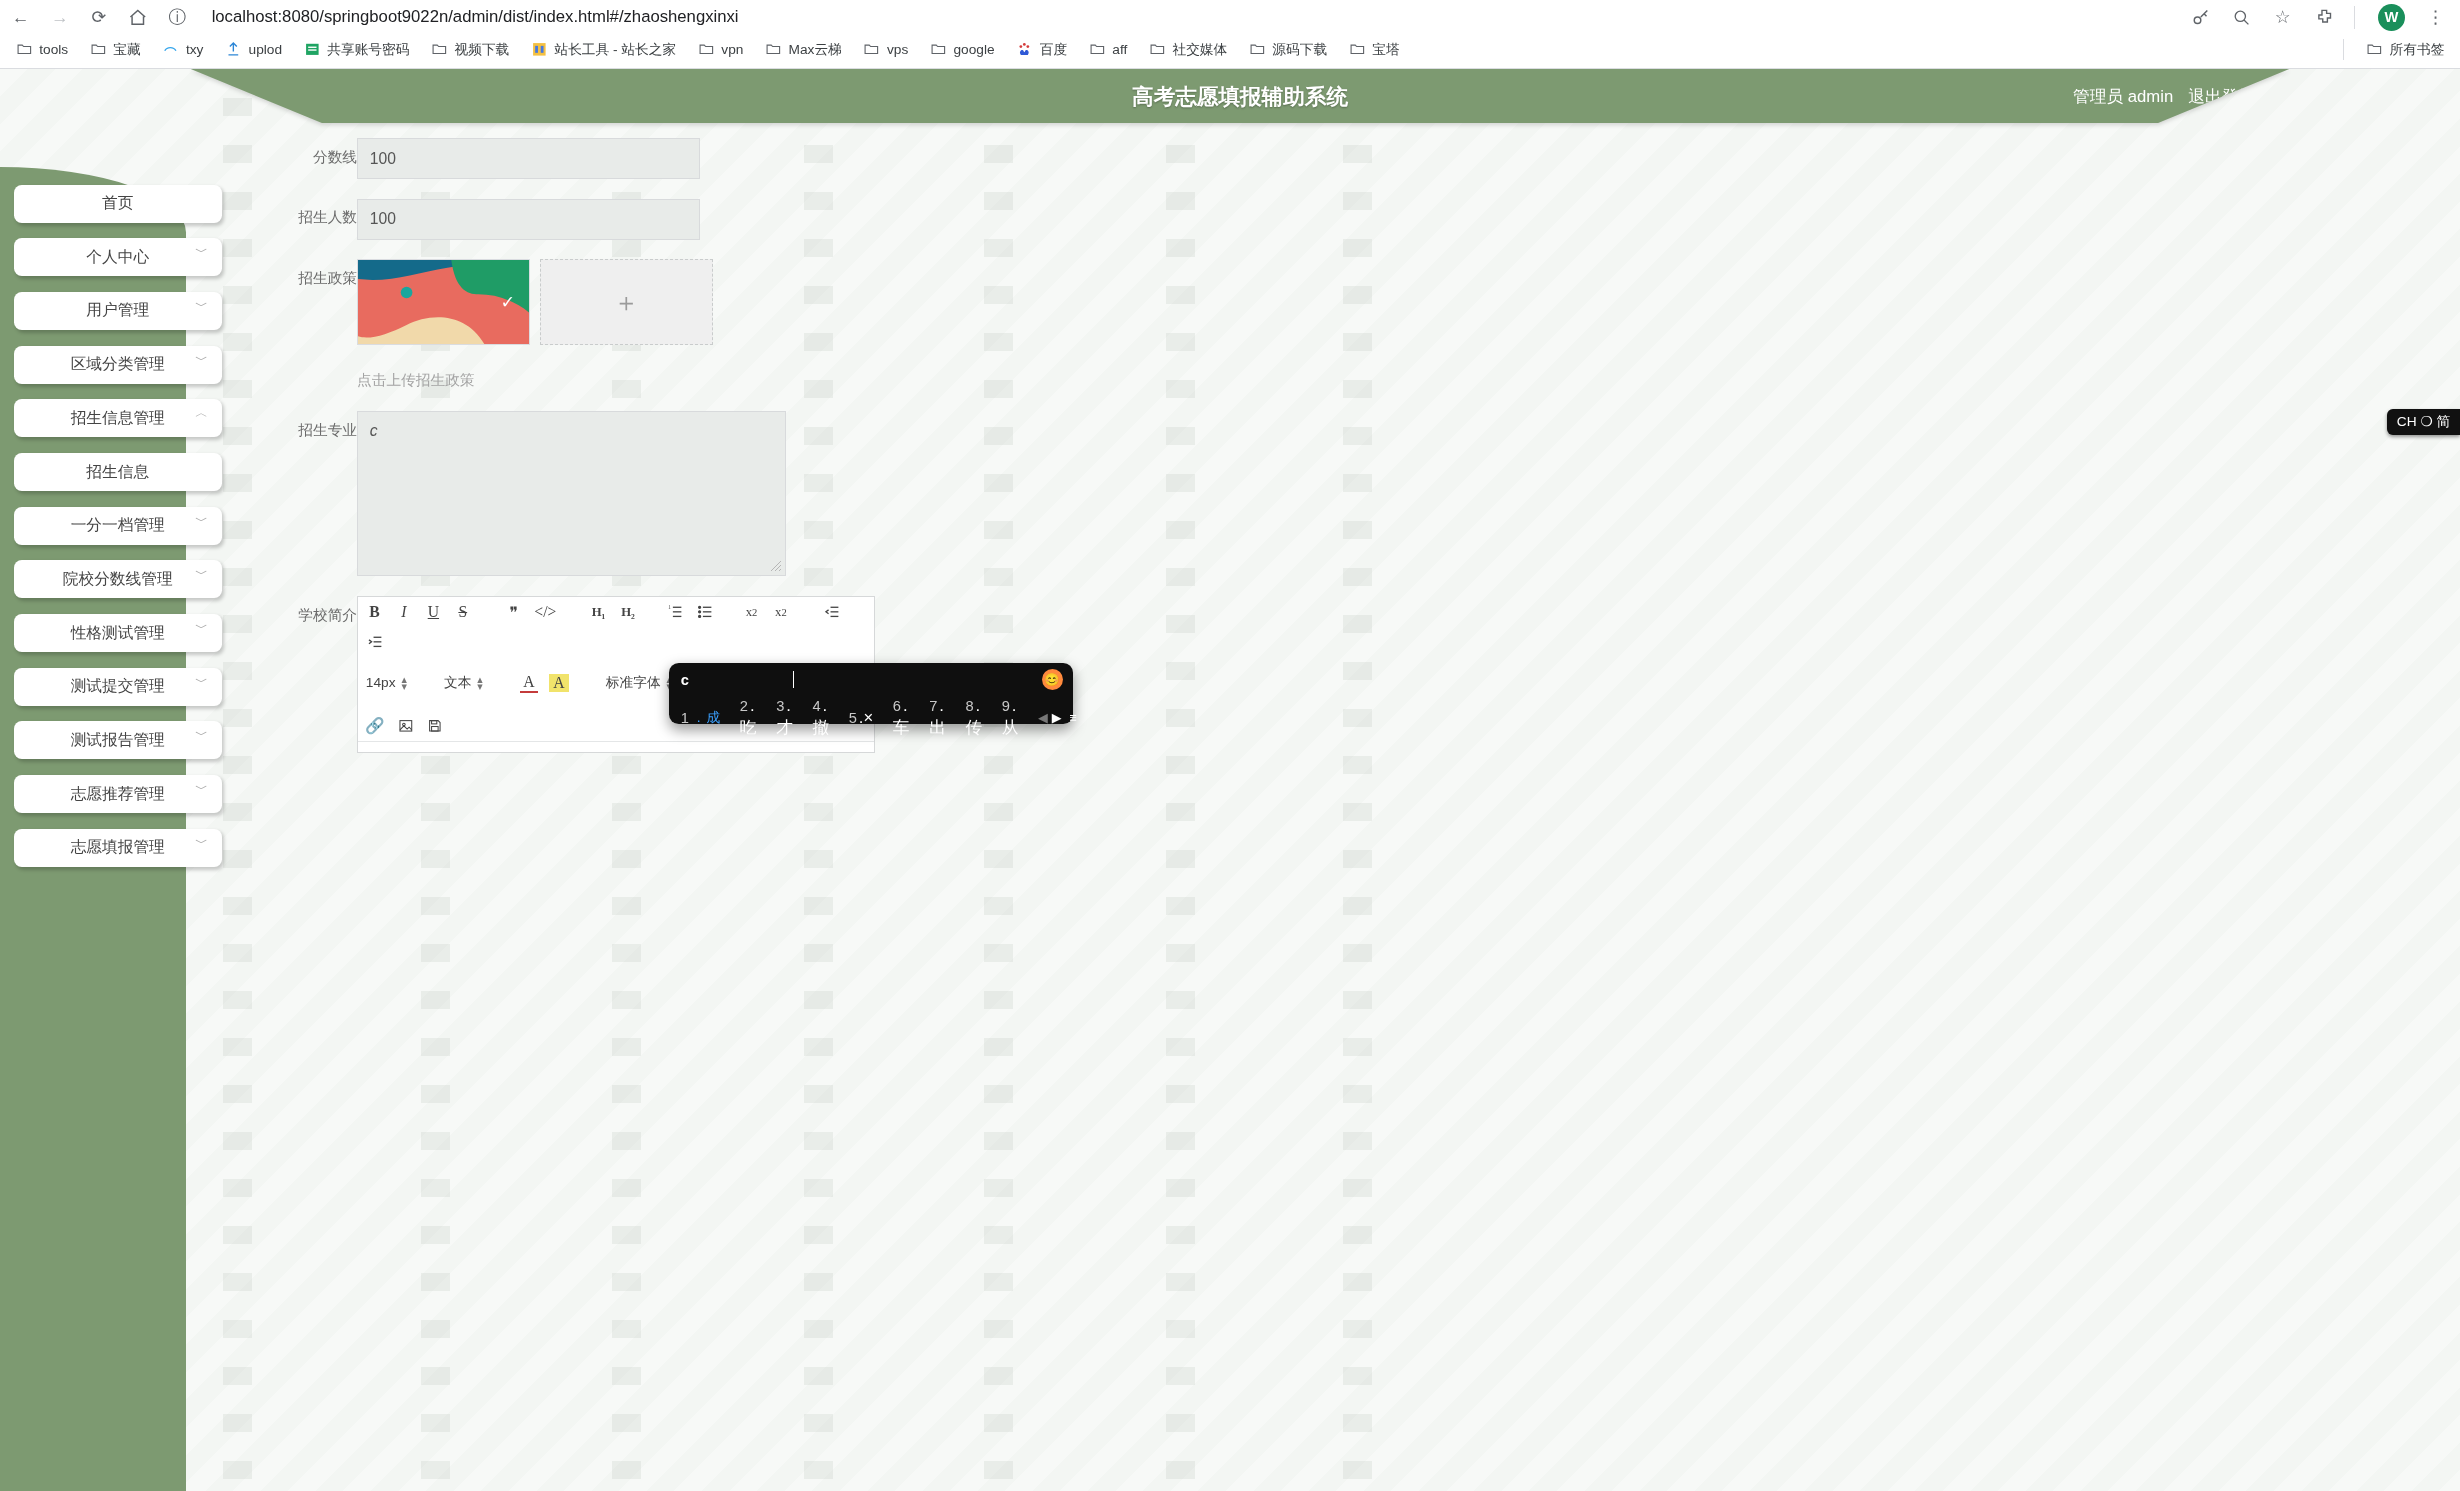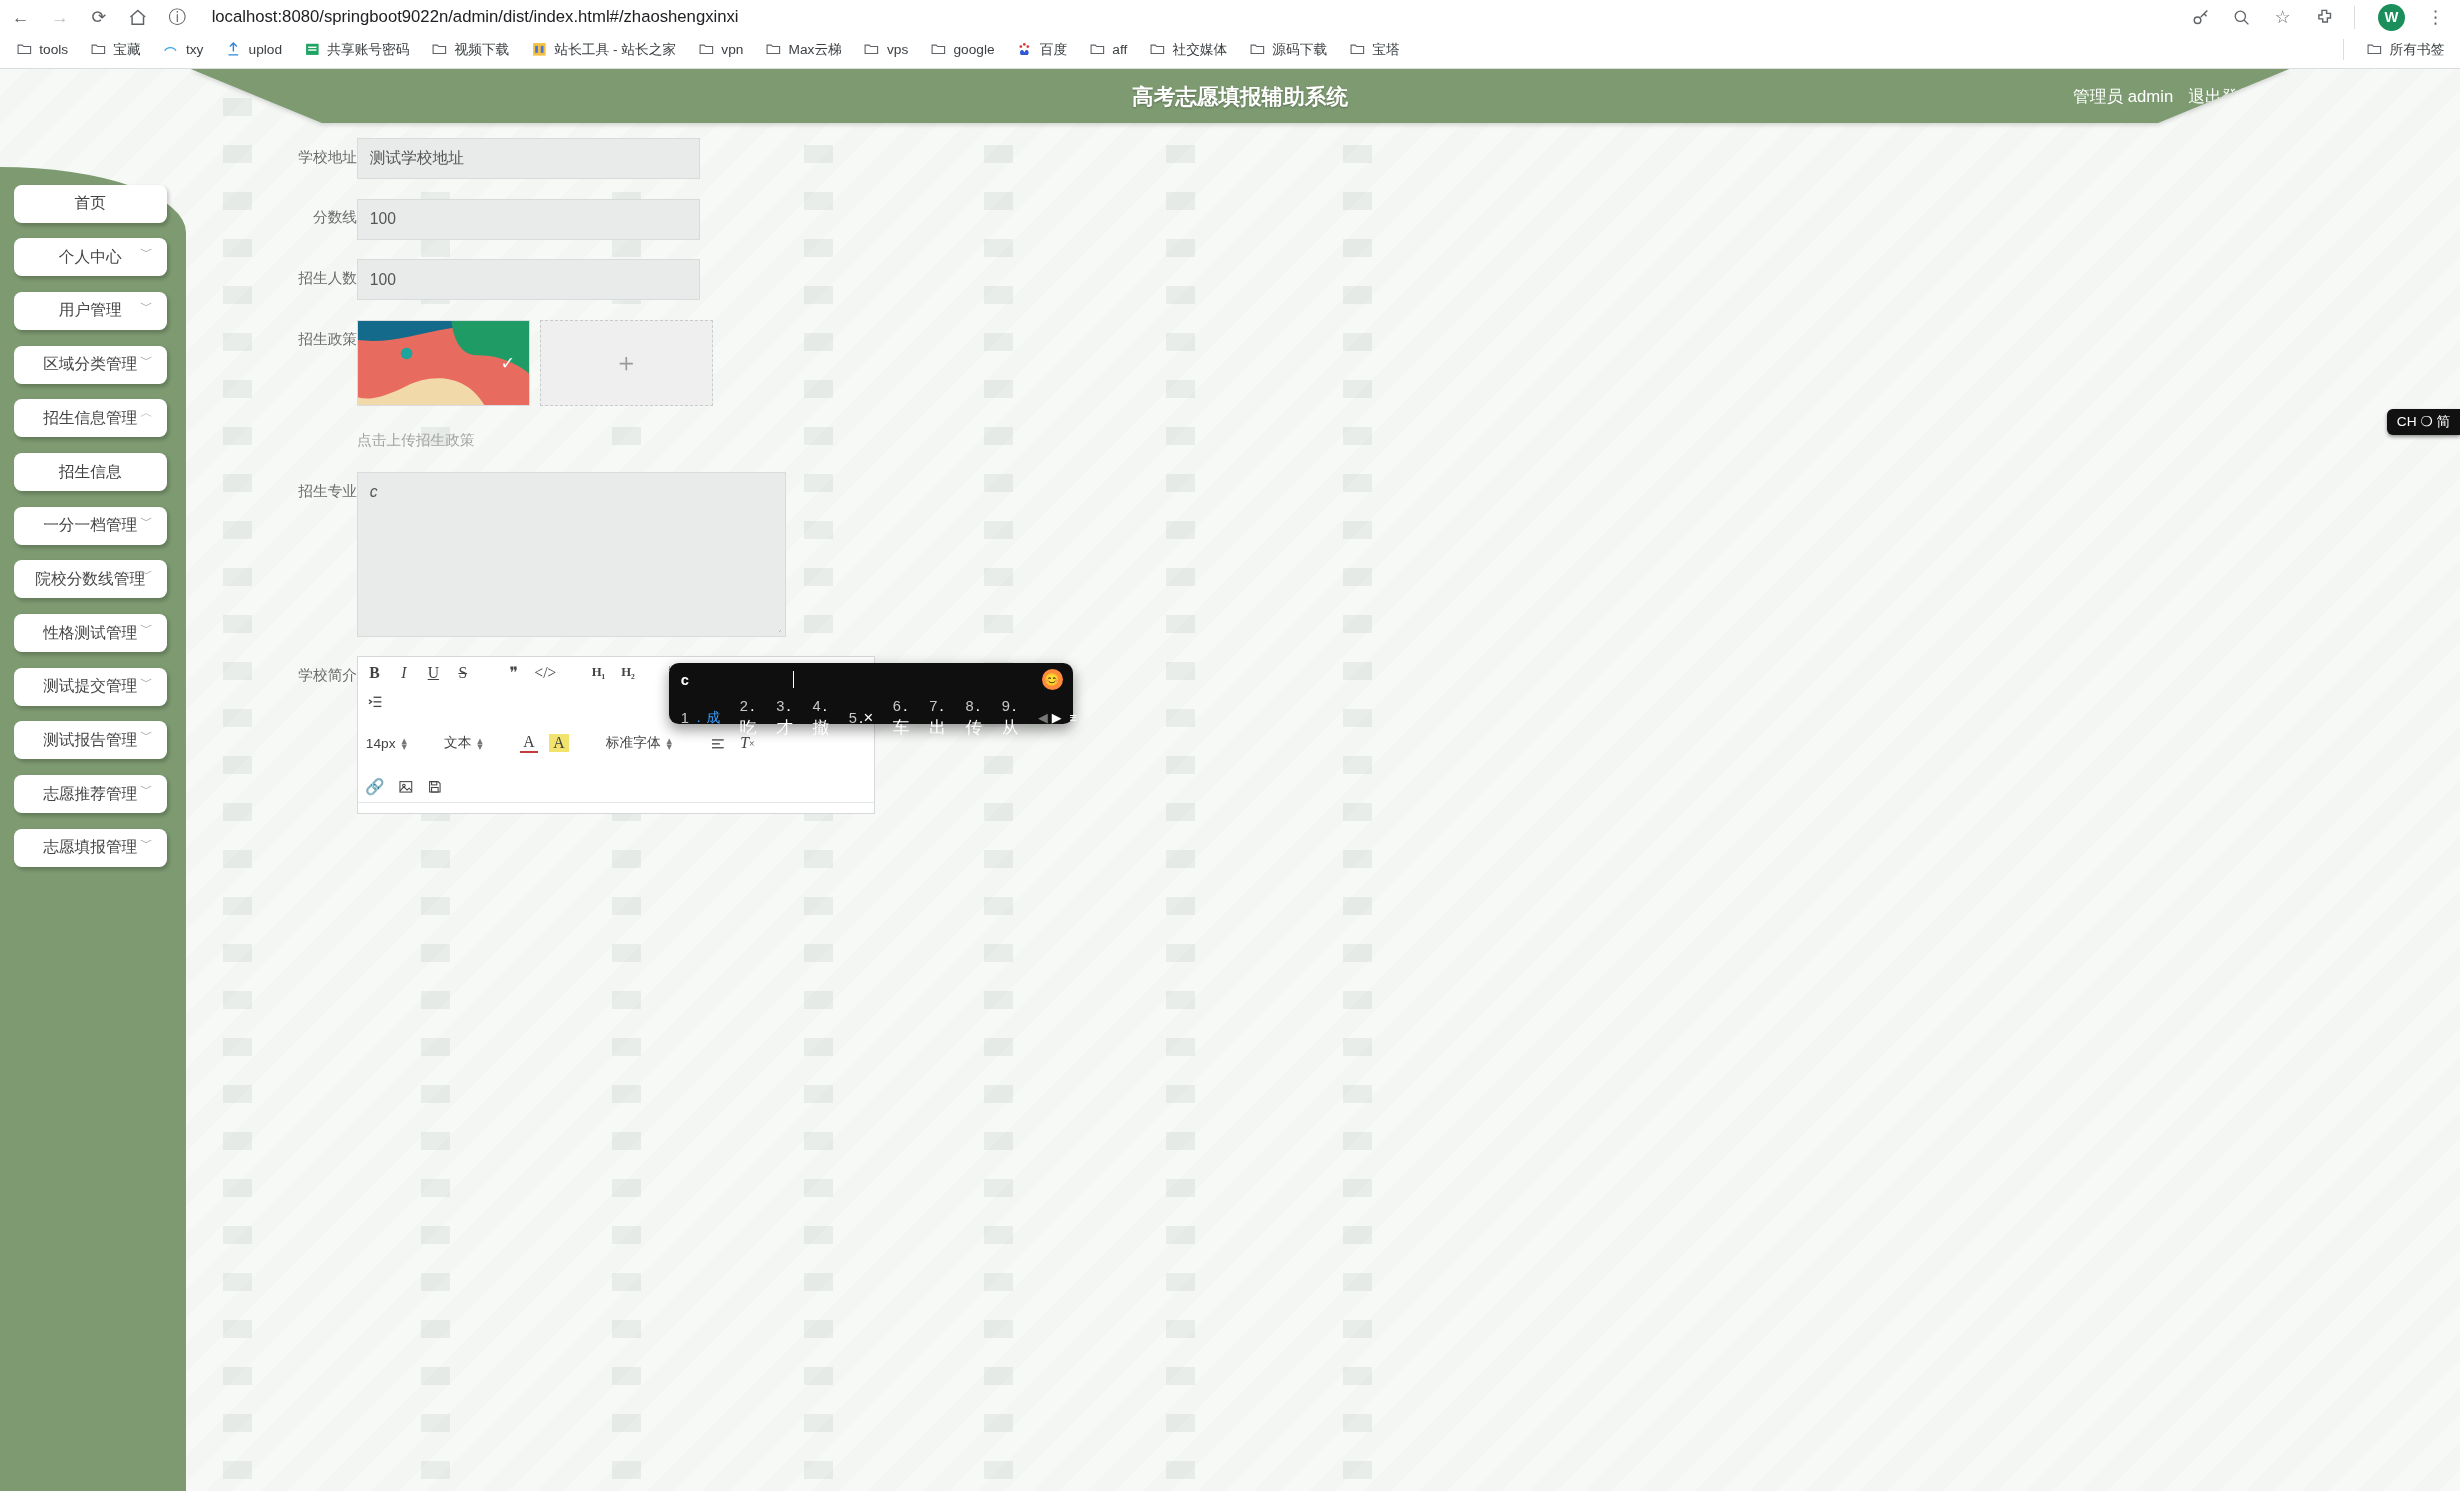--- a/index.html
+++ b/index.html
@@ -84,21 +84,21 @@
   
   .sidebar{
     position:absolute; left:0; top:98px; bottom:0; width:206px;
   }
   .side-bg{
     position:absolute; left:0; top:0; bottom:0; width:186px;
     background:#7d9a71; border-top-right-radius:196px 69px;
   }
   .side-item{
     position:relative;
-    margin:0 0 15.7px 13.7px; width:153px; height:38px;
+    margin:0 0 15.7px 13.7px; width:208px; height:38px;
     background:#fff; border-radius:7.8px;
     box-shadow: 2px 2.9px 3.9px rgba(0,0,0,.2);
     display:flex; align-items:center; justify-content:center;
     font-size:15.7px; color:#444; cursor:pointer;
   }
   .side-item .chev{
     position:absolute; right:13.7px; top:5.9px;
     font-size:12.7px; color:#aaa;
   }
   .side-item.active{ font-weight:400; }
@@ -415,24 +415,20 @@
         </div>
       <div class="side-item">
           <span>志愿填报管理</span>
           <span class="chev">﹀</span>
         </div>
     </div>
   </div>
 
   <div class="form-area">
 
-    <div class="row">
-      <div class="label">学校地址</div>
-      <input class="input" value="测试学校地址" style="">
-    </div>
 
     <div class="row">
       <div class="label">分数线</div>
       <input class="input" value="100" style="">
     </div>
 
     <div class="row">
       <div class="label">招生人数</div>
       <input class="input" value="100" style="">
     </div>

